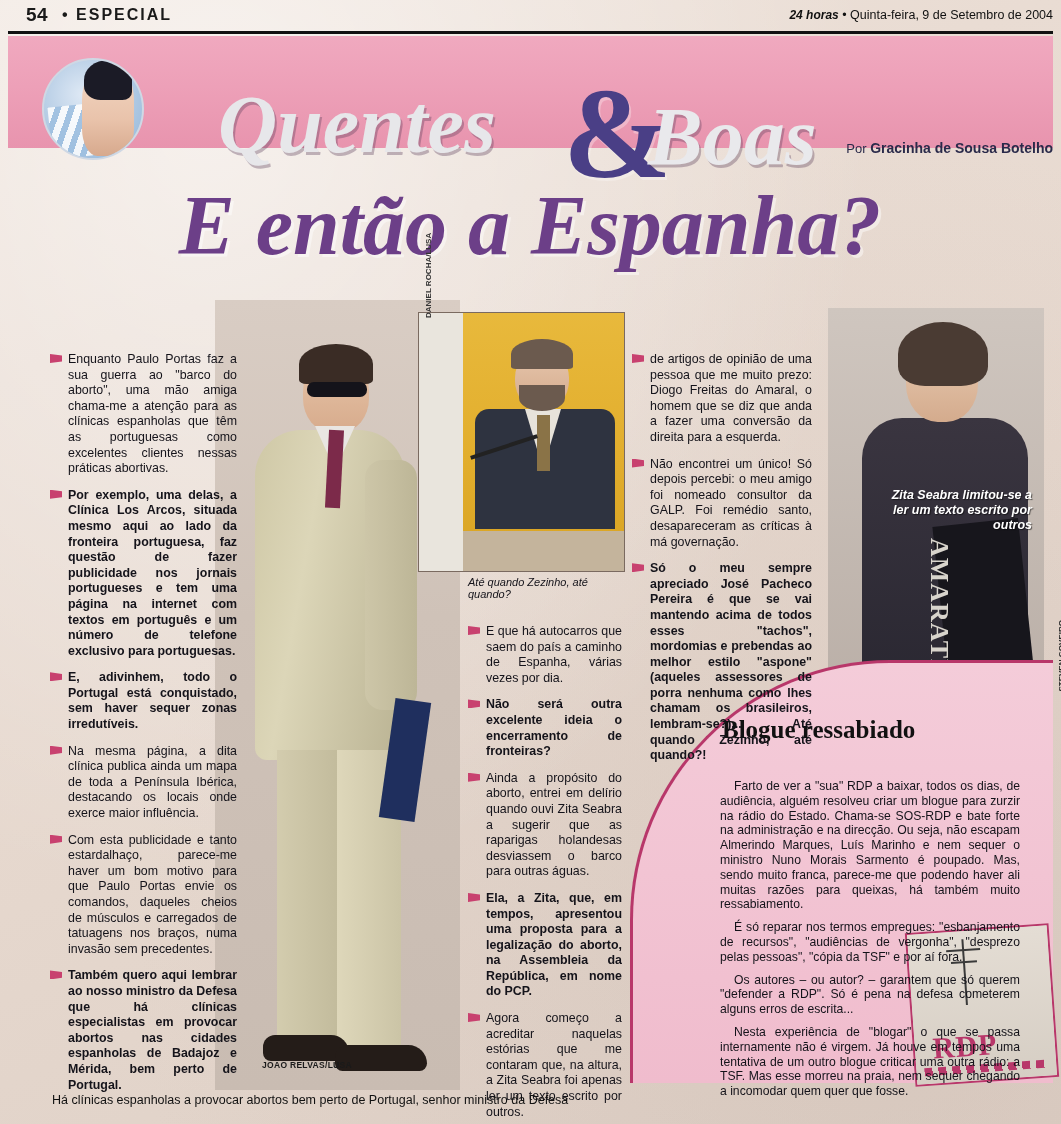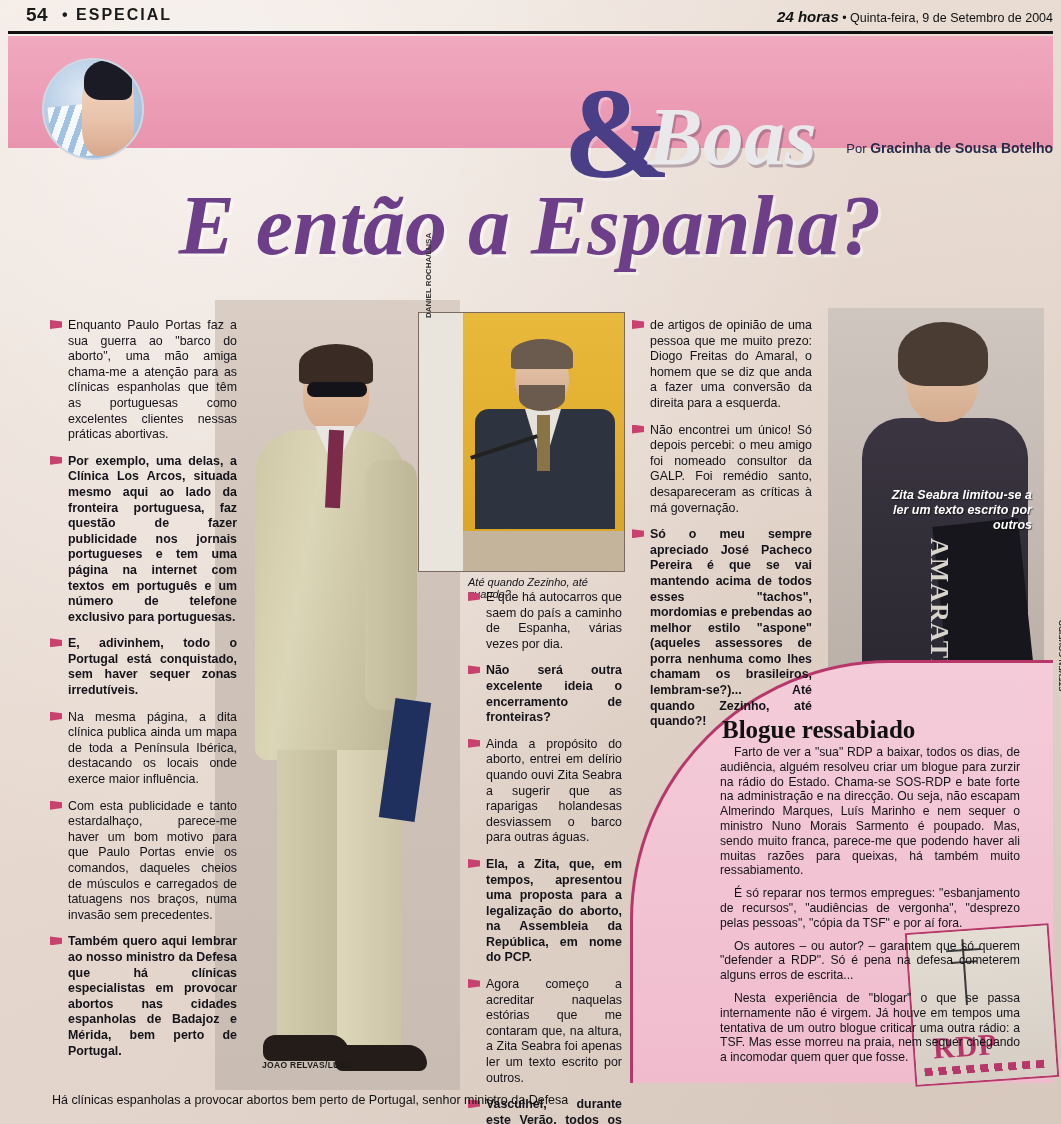--- a/index.html
+++ b/index.html
@@ -10,21 +10,21 @@
   }
   .paper-tint{position:absolute;inset:0;background:
       radial-gradient(ellipse at 20% 10%, rgba(255,255,255,.55), rgba(255,255,255,0) 55%),
       radial-gradient(ellipse at 85% 85%, rgba(190,170,160,.25), rgba(255,255,255,0) 60%);
       pointer-events:none;}
   
   .topbar{position:absolute;left:14px;top:4px;width:1045px;height:26px;}
   .topbar .pagenum{position:absolute;left:12px;top:0;font-weight:bold;font-size:19px;color:#1a1a1a;letter-spacing:.5px;}
   .topbar .section{position:absolute;left:48px;top:2px;font-size:16px;color:#1a1a1a;letter-spacing:2px;font-weight:bold;}
   .topbar .rightinfo{position:absolute;right:6px;top:4px;font-size:12.5px;color:#111;}
-  .topbar .brand{font-weight:bold;font-style:italic;font-size:15px;}
+  .topbar .brand{font-weight:bold;font-style:italic;font-size:12px;}
   .rule{position:absolute;left:8px;top:31px;width:1045px;height:3px;background:#111;}
   
   .banner{position:absolute;left:8px;top:36px;width:1045px;height:112px;
     background:linear-gradient(180deg,#f0a9bf 0%,#eda0b8 45%,#e894ae 100%);}
   .banner .ghost{position:absolute;left:330px;top:-4px;font-size:66px;font-weight:bold;color:rgba(120,70,110,.18);
     letter-spacing:1px;white-space:nowrap;font-family:"Liberation Serif",serif;}
   .qb{position:absolute;left:210px;top:48px;width:820px;height:96px;}
   .qb .word1,.qb .word2{position:absolute;font-family:"Liberation Serif",serif;font-weight:bold;font-style:italic;
     font-size:82px;line-height:82px;color:#e7e7ea;text-shadow:2px 3px 0 rgba(90,60,90,.35);}
   .qb .word1{left:0;top:0;}
@@ -41,21 +41,21 @@
      background:linear-gradient(180deg,#f3d9c5 0%,#e9c3ab 60%,#d7a98d 100%);
      border-radius:40% 40% 30% 30%;}
   .logo .hair{position:absolute;right:10px;top:0px;width:48px;height:40px;background:#1b1b26;border-radius:50% 50% 20% 35%;}
   .logo .strokes{position:absolute;left:6px;bottom:2px;width:70px;height:52px;
      background:repeating-linear-gradient(115deg,#ffffff 0 7px,#9dbfe0 7px 13px);opacity:.85;transform:rotate(-6deg);}
   
   .headline{position:absolute;left:40px;top:182px;width:980px;text-align:center;
     font-family:"Liberation Serif",serif;font-weight:bold;font-style:italic;font-size:84px;line-height:88px;
     color:#6c3f88;text-shadow:3px 3px 0 rgba(255,255,255,.45);}
   
-  .col{position:absolute;font-size:12.4px;line-height:15.6px;color:#14131a;text-align:justify;}
+  .col{position:absolute;font-size:12.4px;line-height:15.6px;color:#14131a;text-align:justify;margin-top:34px;}
   .col p{margin:0 0 11px 0;}
   .col p.lead{position:relative;padding-left:16px;}
   .mark{position:absolute;left:-2px;top:2px;width:12px;height:9px;background:#c8416f;
      clip-path:polygon(0 0,100% 18%,100% 82%,0 100%);}
   .bold{font-weight:bold;}
   .col1{left:52px;top:318px;width:185px;}
   .col2{left:470px;top:590px;width:152px;}
   .col3{left:634px;top:318px;width:178px;}
   .col4{left:720px;top:745px;width:300px;font-size:12.2px;line-height:14.8px;}
   .col4 p{margin:0 0 8px 0;text-indent:14px;}
@@ -137,20 +137,21 @@
     <span class="section">• ESPECIAL</span>
     <span class="rightinfo">
       <span class="brand">24 horas</span>
       <span>• Quinta-feira, 9 de Setembro de 2004</span>
     </span>
   </div>
   <div class="rule"></div>
 
   <div class="banner">
     <div class="qb">
+      <span class="word1">Quentes</span>
       <span class="amp">&amp;</span>
       <span class="word2">Boas</span>
     </div>
     <div class="logo">
       <div class="strokes"></div>
         <div class="face"></div>
         <div class="hair"></div>
     </div>
   </div>
   <div class="byline">

